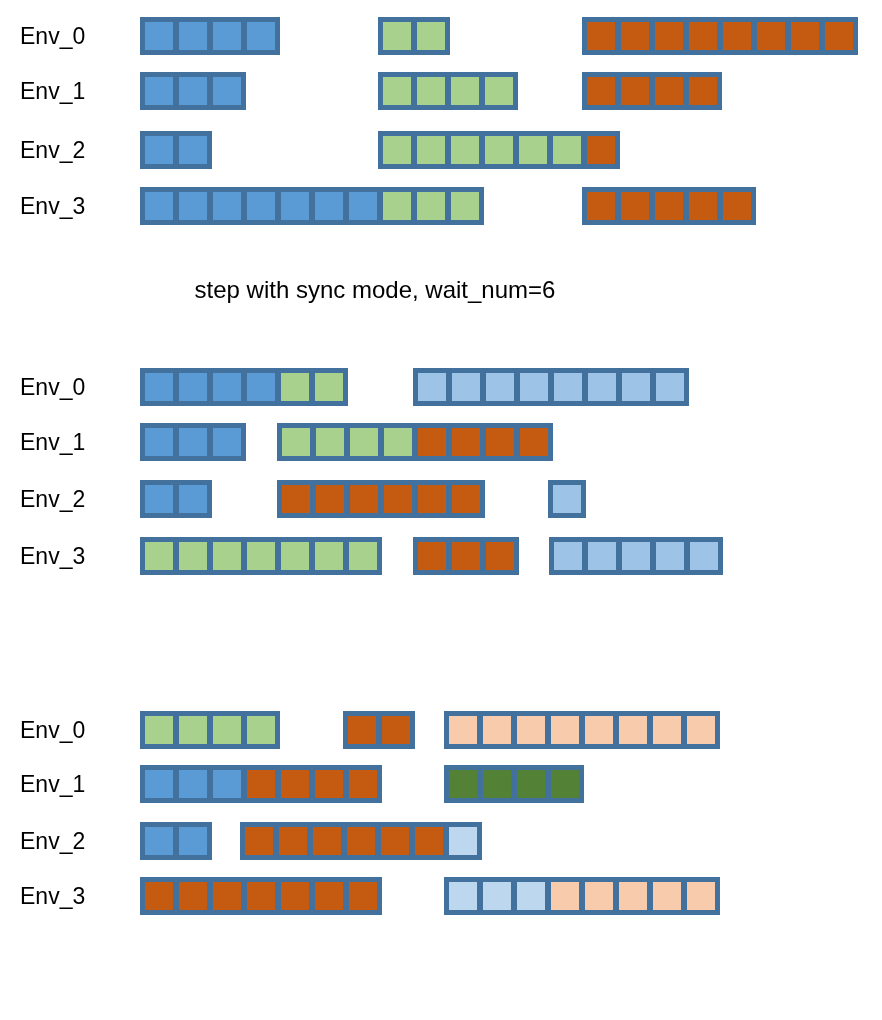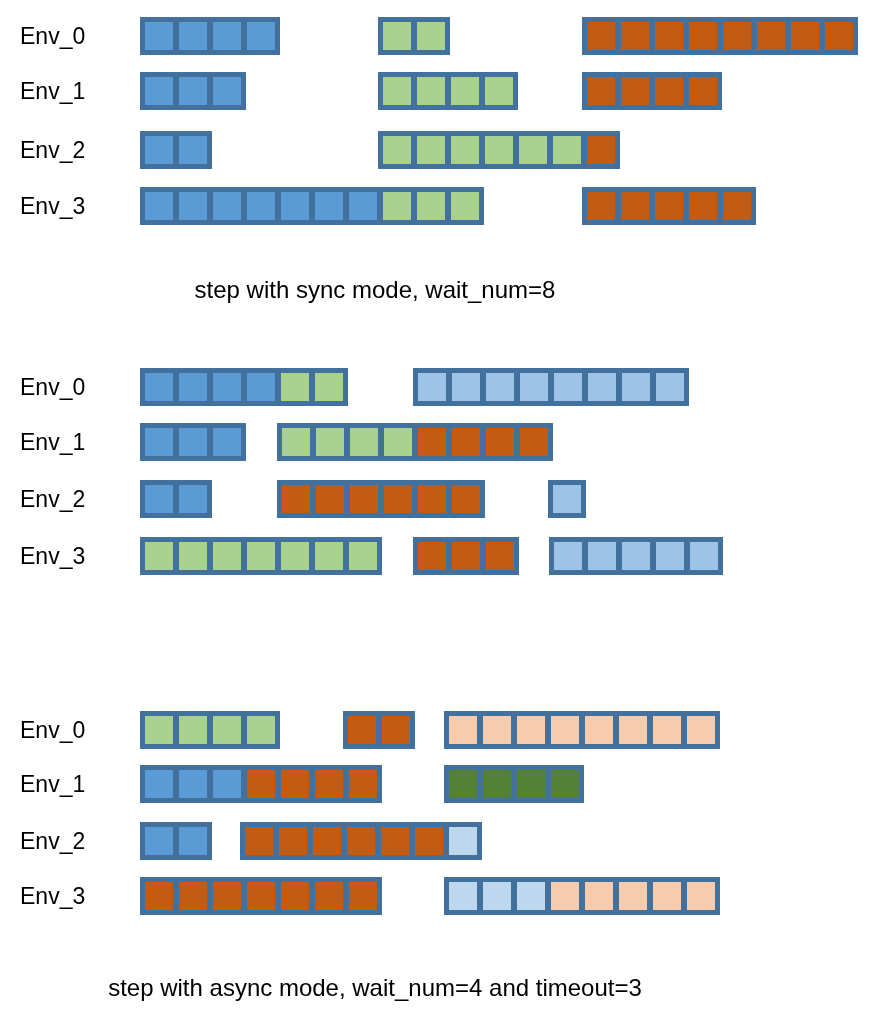--- a/index.html
+++ b/index.html
@@ -273,15 +273,14 @@
         <div class="cell" style="background: rgb(189, 215, 238);"></div>
         <div class="cell" style="background: rgb(189, 215, 238);"></div>
         <div class="cell" style="background: rgb(248, 203, 173);"></div>
         <div class="cell" style="background: rgb(248, 203, 173);"></div>
         <div class="cell" style="background: rgb(248, 203, 173);"></div>
         <div class="cell" style="background: rgb(248, 203, 173);"></div>
         <div class="cell" style="background: rgb(248, 203, 173);"></div>
       </div>
     </section>
 
-  <div class="caption" style="top: 276px;">step with sync mode, wait_num=8</div>
-  <div class="caption" style="top: 974px;">step with async mode, wait_num=4 and timeout=3</div>
+  <div class="caption" style="top: 276px;">step with sync mode, wait_num=6</div>
 </div>
 
 </body></html>

